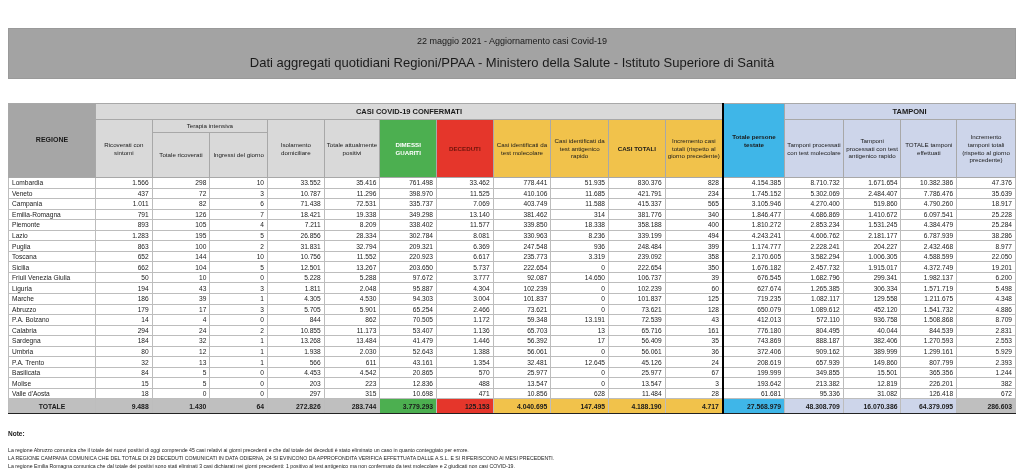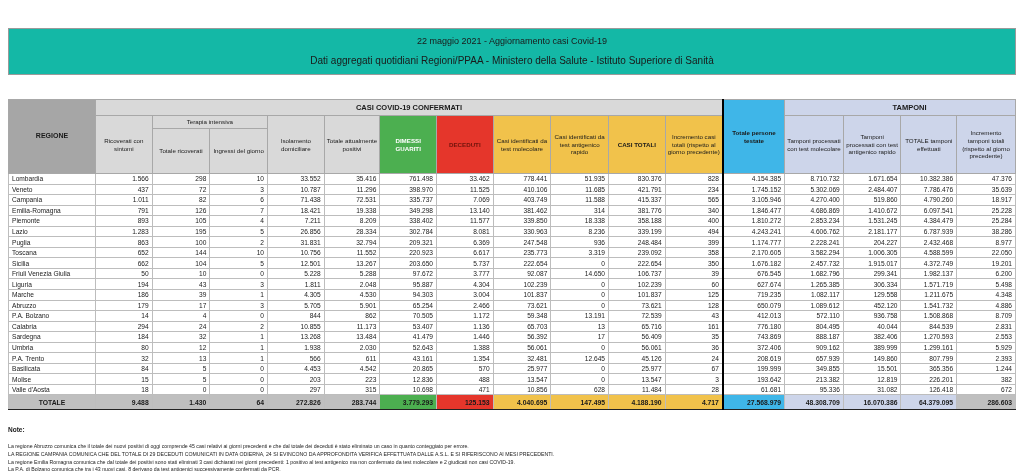--- a/index.html
+++ b/index.html
@@ -1,20 +1,20 @@
 <!DOCTYPE html>
 <html><head>
 <meta charset="utf-8">
 <style>
   html,body{margin:0;padding:0;background:#fff;width:1024px;height:471px;
     font-family:"Liberation Sans",sans-serif;color:#1a1a1a;-webkit-font-smoothing:antialiased;}
   .page{width:1008px;margin:0 auto;padding-top:28px;}
-  .title-box{border:1px solid #9a9a9a;background:#14b8a6;text-align:center;padding:7px 0 8px 0;}
+  .title-box{border:1px solid #9a9a9a;background:#a3a3a3;text-align:center;padding:7px 0 8px 0;}
   .title-line1{font-size:9px;margin-bottom:9px;}
-  .title-line2{font-size:10px;}
+  .title-line2{font-size:13px;}
   table{border-collapse:collapse;table-layout:fixed;width:1008px;margin-top:24px;
     border:1.5px solid #444;}
   th,td{border:1px solid #a8a8a8;overflow:hidden;white-space:nowrap;}
   thead th{font-size:6.2px;font-weight:normal;text-align:center;background:#d9d9d9;
     padding:1px 2px;white-space:normal;line-height:1.25;}
   .h-top{font-size:7.5px;font-weight:bold;height:13px;}
   .h-regione{background:#a6a6a6;font-weight:bold;font-size:7px;}
   .h-green{background:#4caf50;color:#fff;font-weight:bold;}
   .h-red{background:#e5362b;color:#70140c;font-weight:bold;}
   .h-yellow{background:#f1c24b;}

